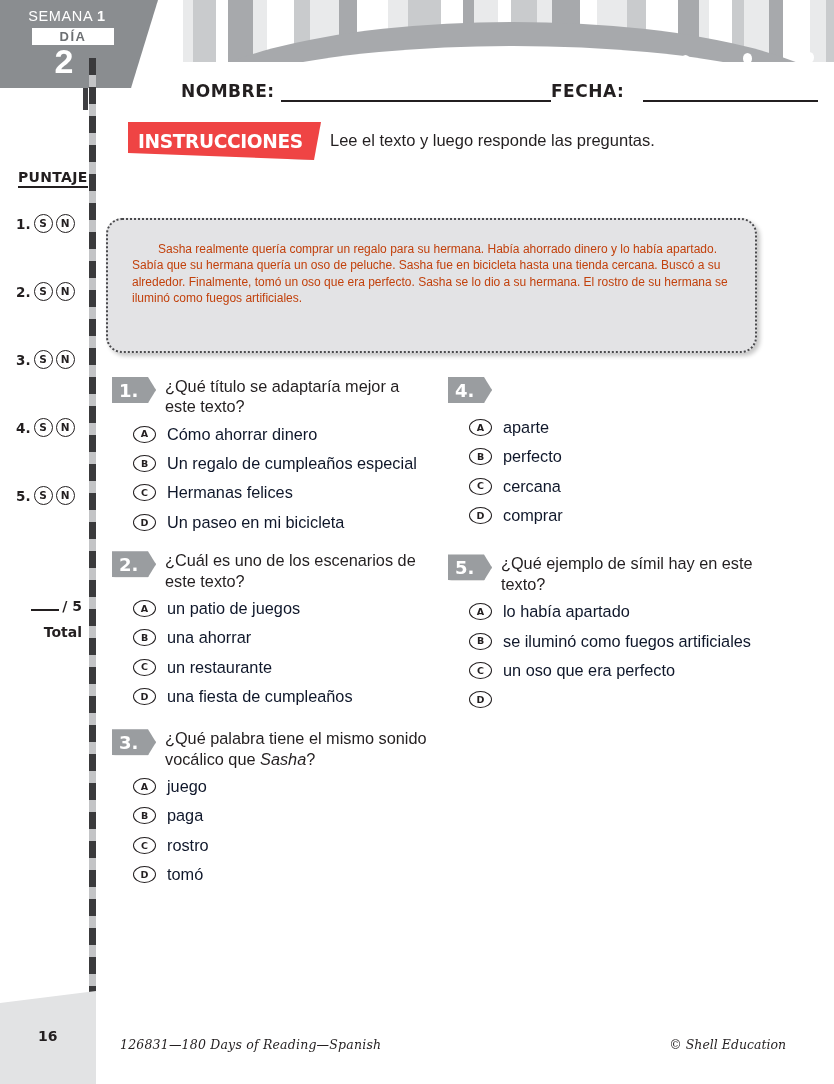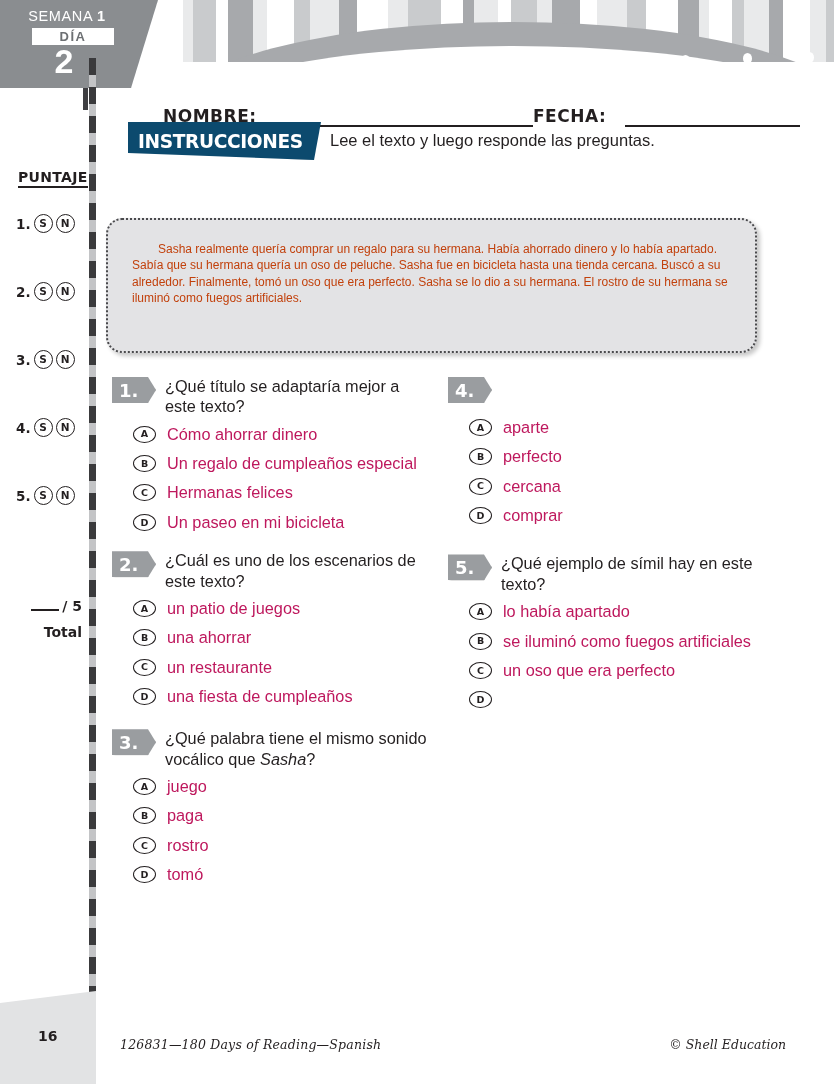--- a/index.html
+++ b/index.html
@@ -66,34 +66,34 @@
   
   .vrule{
     position:absolute;left:89px;top:58px;width:7px;height:1010px;
     background:
       repeating-linear-gradient(to bottom,
         #3a3a3c 0px,#3a3a3c 17px,
         #c3c4c6 17px,#c3c4c6 29px);
   }
 
   
-  .namerow{position:absolute;left:163px;top:78px;width:600px;height:30px;margin-top:25px;}
+  .namerow{position:absolute;left:181px;top:78px;width:600px;height:30px;}
   .lbl{
     font-family:"DejaVu Sans", sans-serif;
     font-weight:bold;font-size:17px;letter-spacing:.5px;color:#231f20;
   }
   .namerow .nombre{position:absolute;left:0;top:3px;}
   .namerow .line1{position:absolute;left:100px;top:22px;width:270px;border-bottom:2px solid #231f20;}
   .namerow .fecha{position:absolute;left:370px;top:3px;}
   .namerow .line2{position:absolute;left:462px;top:22px;width:175px;border-bottom:2px solid #231f20;}
 
   
   .instr-banner{
     position:absolute;left:128px;top:122px;width:193px;height:38px;
-    background:#0c4a6e;
+    background:#ef4444;
     clip-path:polygon(0 0, 193px 0, 186px 38px, 0 31px);
     box-shadow:2px 2px 3px rgba(0,0,0,.22);
   }
   .instr-banner span{
     position:absolute;left:10px;top:7px;
     color:#ffffff;font-family:"DejaVu Sans", sans-serif;
     font-weight:bold;font-size:20px;letter-spacing:-.4px;
     transform:scaleX(.93);transform-origin:left top;
   }
   .instr-text{
@@ -168,21 +168,21 @@
   .opt{
     display:flex;align-items:flex-start;margin:0 0 9px 0;
   }
   .bub{
     flex:0 0 auto;width:21px;height:15px;margin:2px 11px 0 21px;
     border:1.3px solid #231f20;border-radius:50%;
     display:flex;align-items:center;justify-content:center;
     font-family:"DejaVu Sans", sans-serif;font-weight:bold;font-size:9.5px;
     line-height:1;
   }
-  .otext{font-size:16.3px;line-height:1.25;color:#be185d;}
+  .otext{font-size:16.3px;line-height:1.25;color:#0f172a;}
 
   
   .foot-block{
     position:absolute;left:0;bottom:0;width:96px;height:93px;
     background:#e2e3e4;
     clip-path:polygon(0 12px, 96px 0, 96px 93px, 0 93px);
   }
   .foot-page{
     position:absolute;left:38px;bottom:40px;
     font-family:"DejaVu Sans", sans-serif;font-weight:bold;font-size:14px;color:#231f20;

